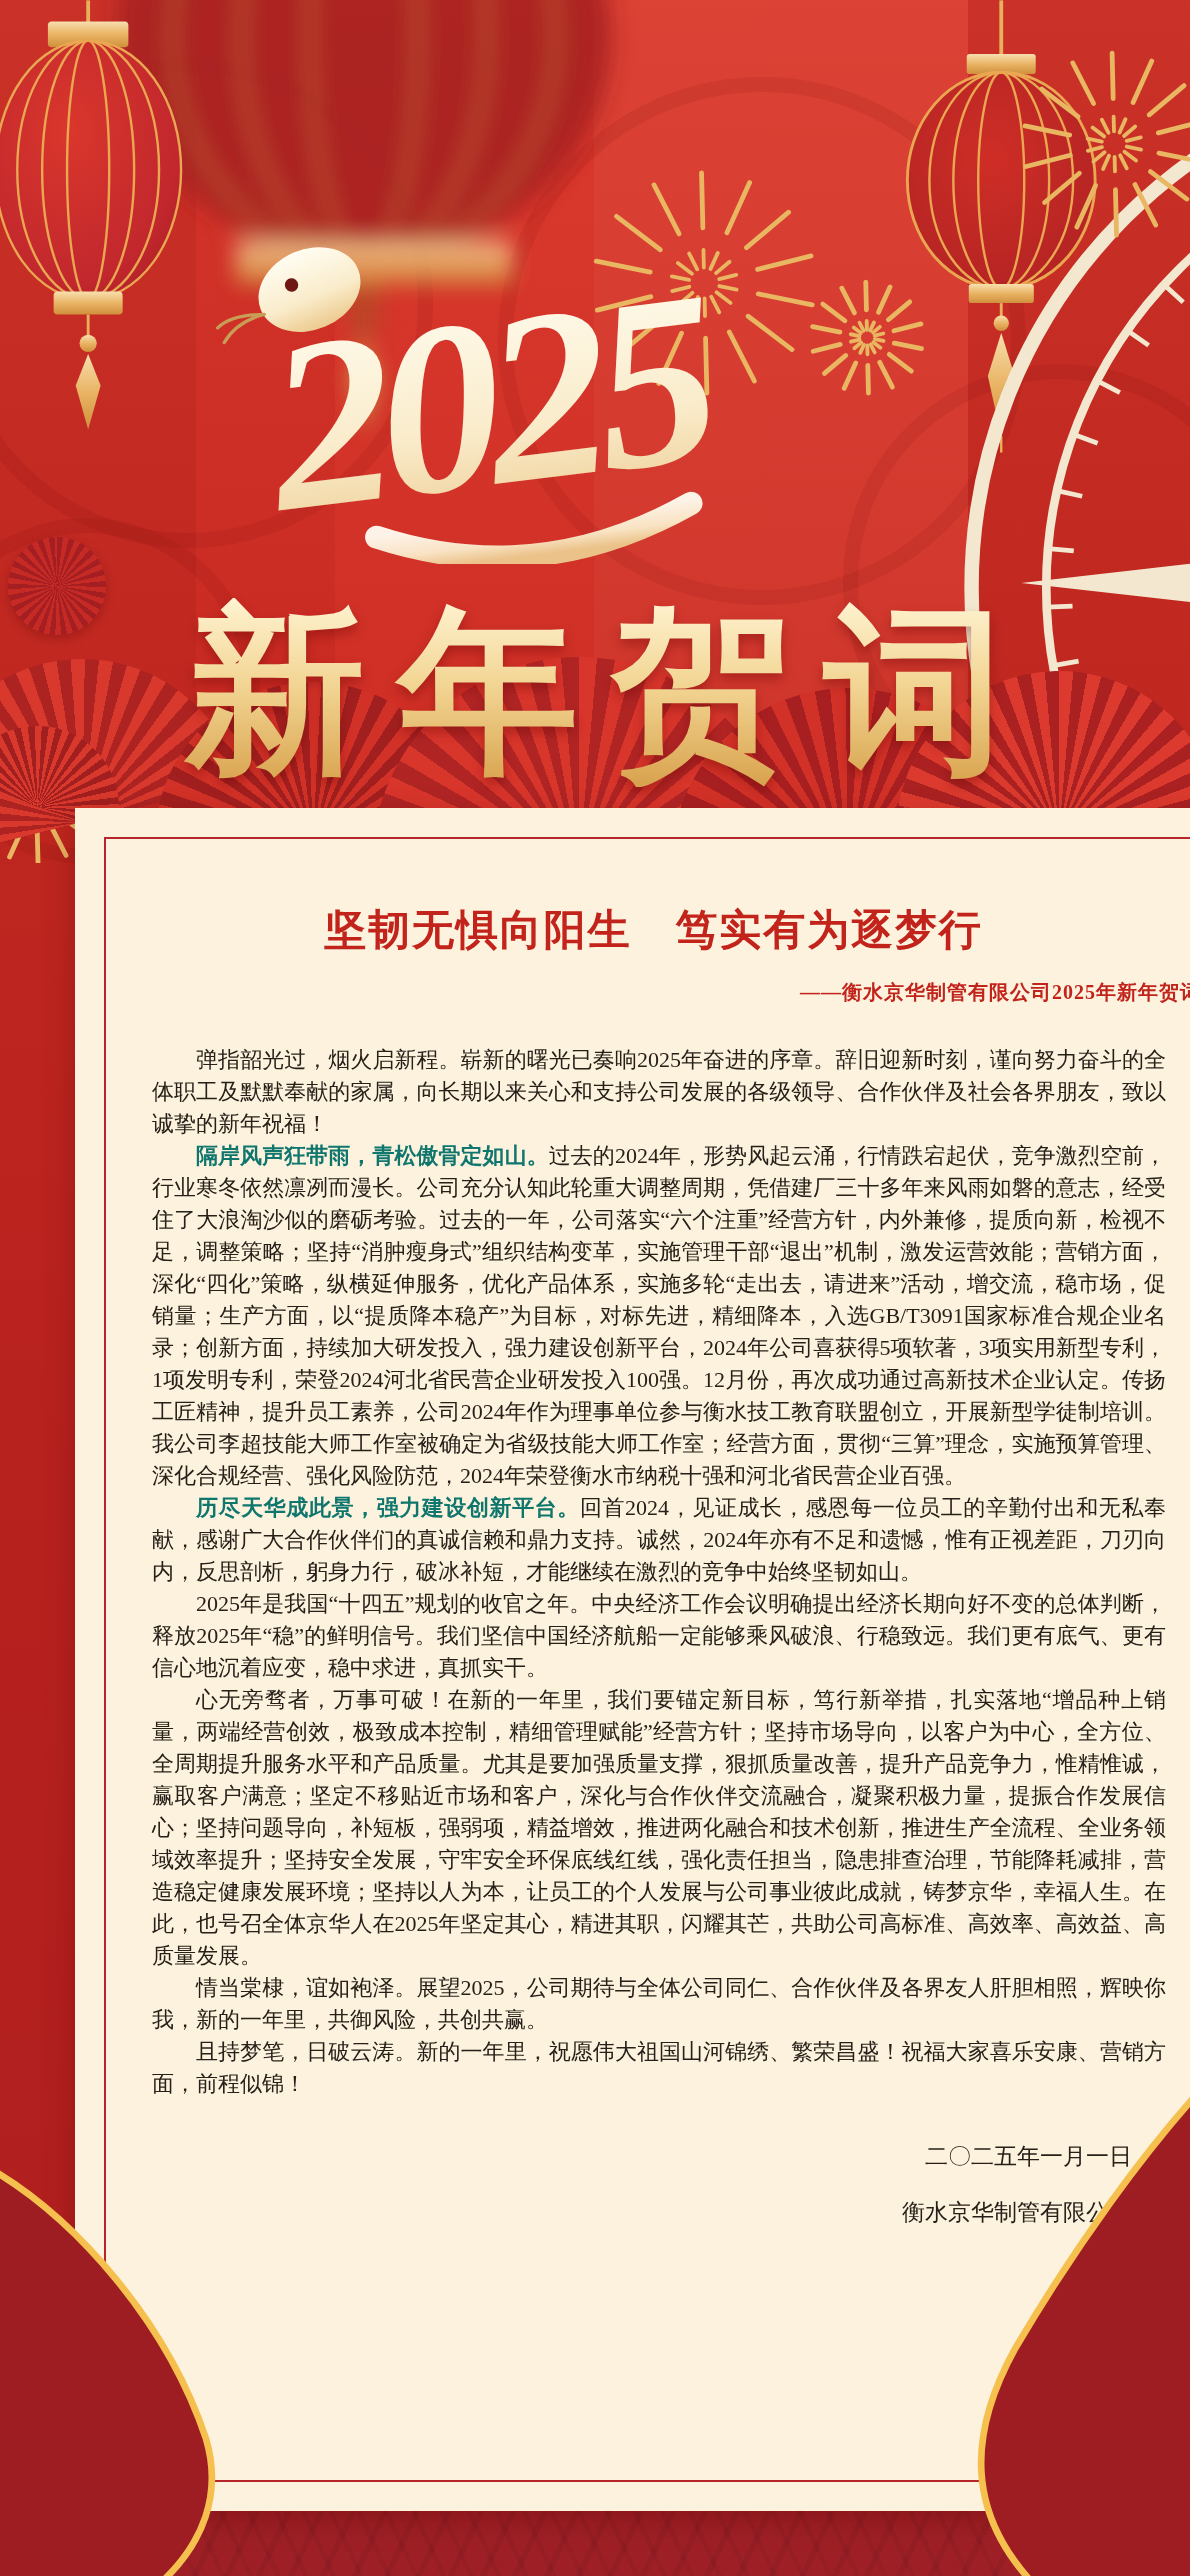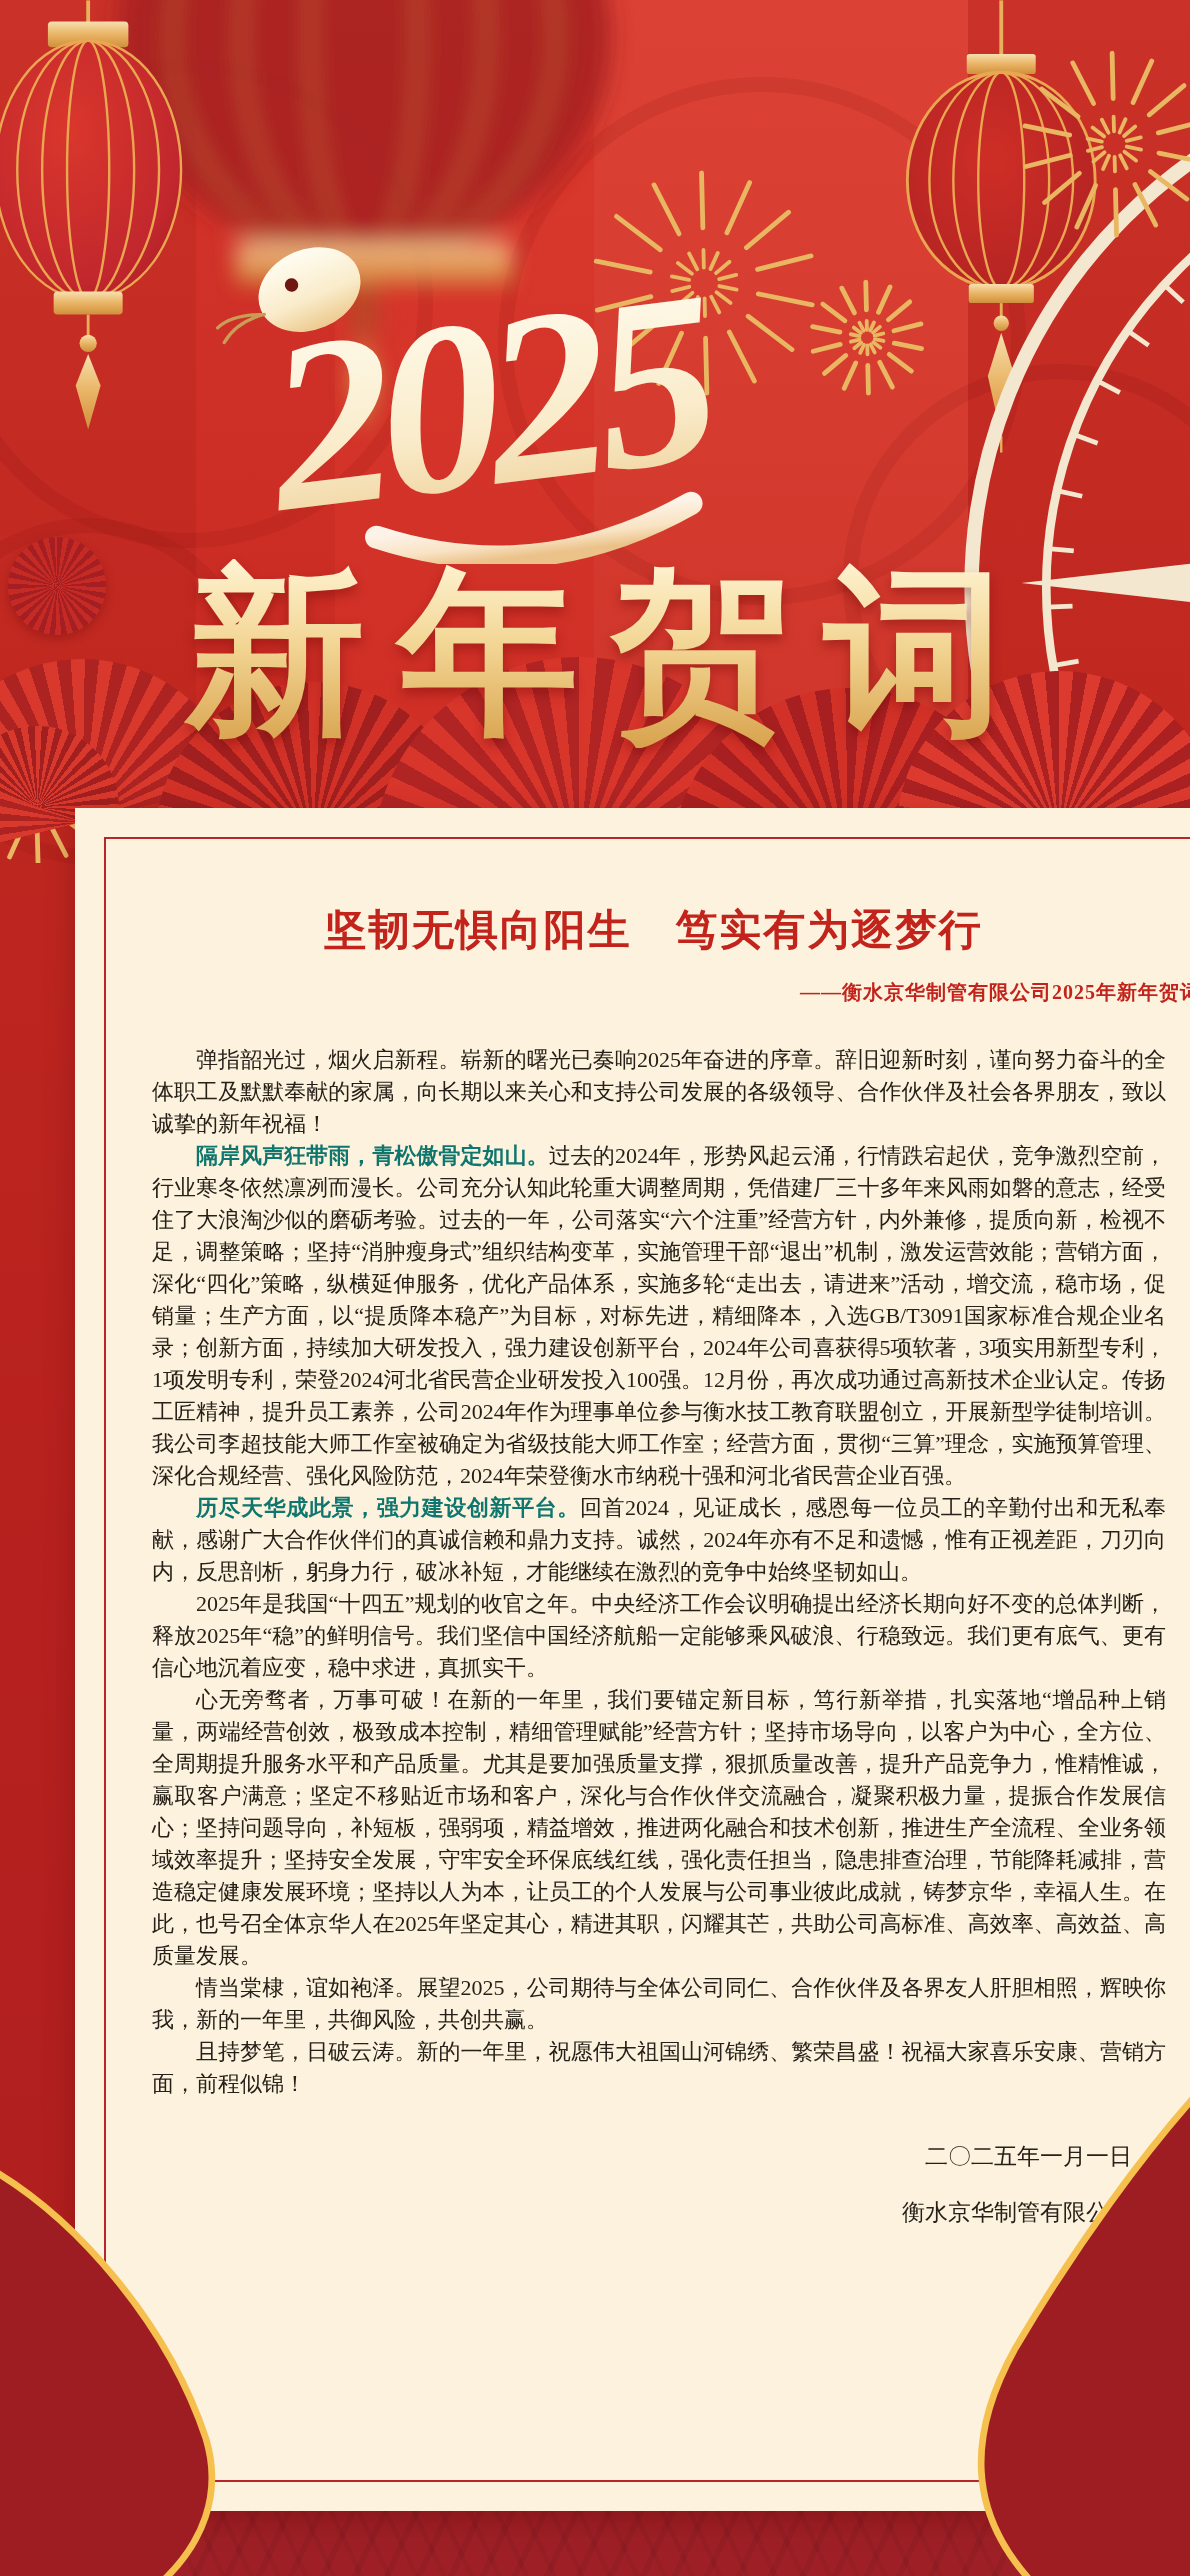--- a/index.html
+++ b/index.html
@@ -34,21 +34,21 @@
   .fan1 { --c1:#d9382c; --c2:#ad2322; left:-81px; top:659px; width:326px; height:163px; transform:rotate(-14deg); }
   .fan2 { --c1:#d23127; --c2:#a21f1f; left:155px; top:682px; width:316px; height:158px; transform:rotate(8deg); }
   .fan3 { --c1:#d8352b; --c2:#b02424; left:372px; top:657px; width:414px; height:207px; }
   .fan4 { --c1:#d23127; --c2:#a81f21; left:671px; top:688px; width:355px; height:177px; transform:rotate(-6deg); }
   .fan5 { --c1:#dc3a2e; --c2:#ab2122; left:896px; top:671px; width:326px; height:163px; transform:rotate(10deg); }
   .fan6 { --c1:#d9382c; --c2:#a21f1f; left:-44px; top:726px; width:163px; height:81px; transform:rotate(18deg); }
 
   .snake-2025 { position:absolute; left:216px; top:161px; z-index:3; }
 
   .poster-title {
-    position:absolute; left:0; right:0; top:559px; z-index:3; text-align:center;
+    position:absolute; left:0; right:0; top:598px; z-index:3; text-align:center;
     font-size:180px; font-weight:700; letter-spacing:33px; text-indent:33px; line-height:1.05;
     background:linear-gradient(180deg,#fff3d2 0%,#f2d593 46%,#d8a24d 100%);
     -webkit-background-clip:text; background-clip:text; color:transparent;
     filter:drop-shadow(0 6.7px 5.8px rgba(95,0,0,.35));
   }
 
   .card { position:absolute; left:75px; top:808px; width:1157px; height:1703px;
     background:#fcf2dd; z-index:4; box-shadow:0 9.6px 29px rgba(90,0,0,.30); }
   .card-inner { position:absolute; inset:29px; border:2.9px solid #b7262b; box-sizing:border-box; }
 

